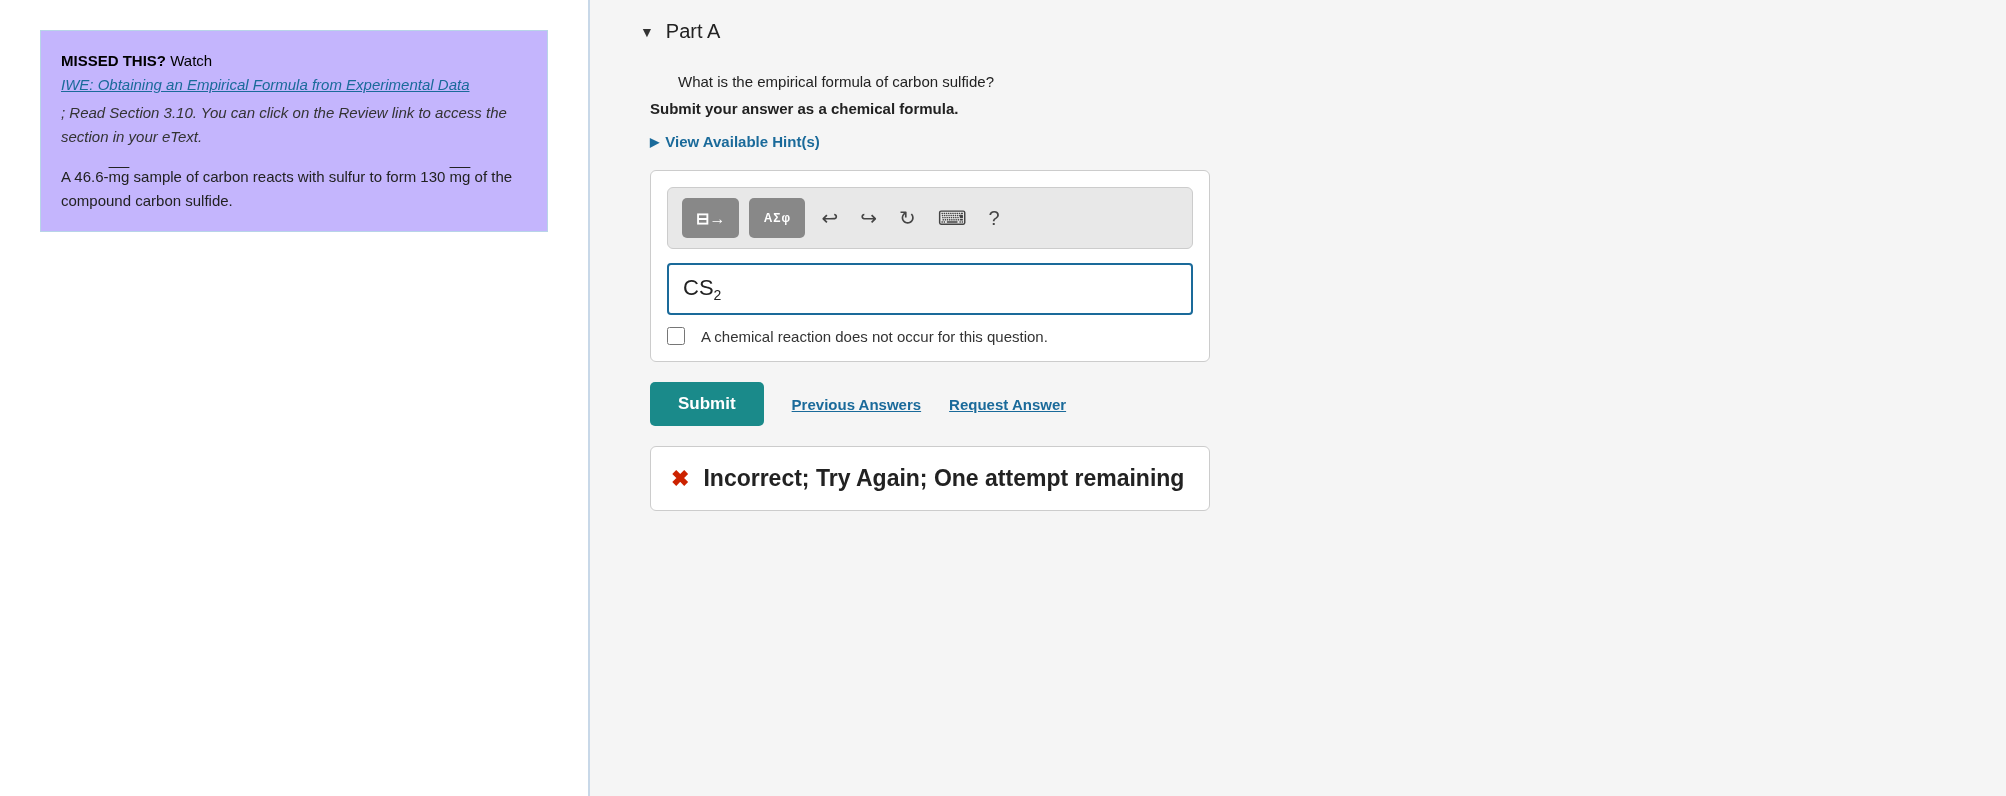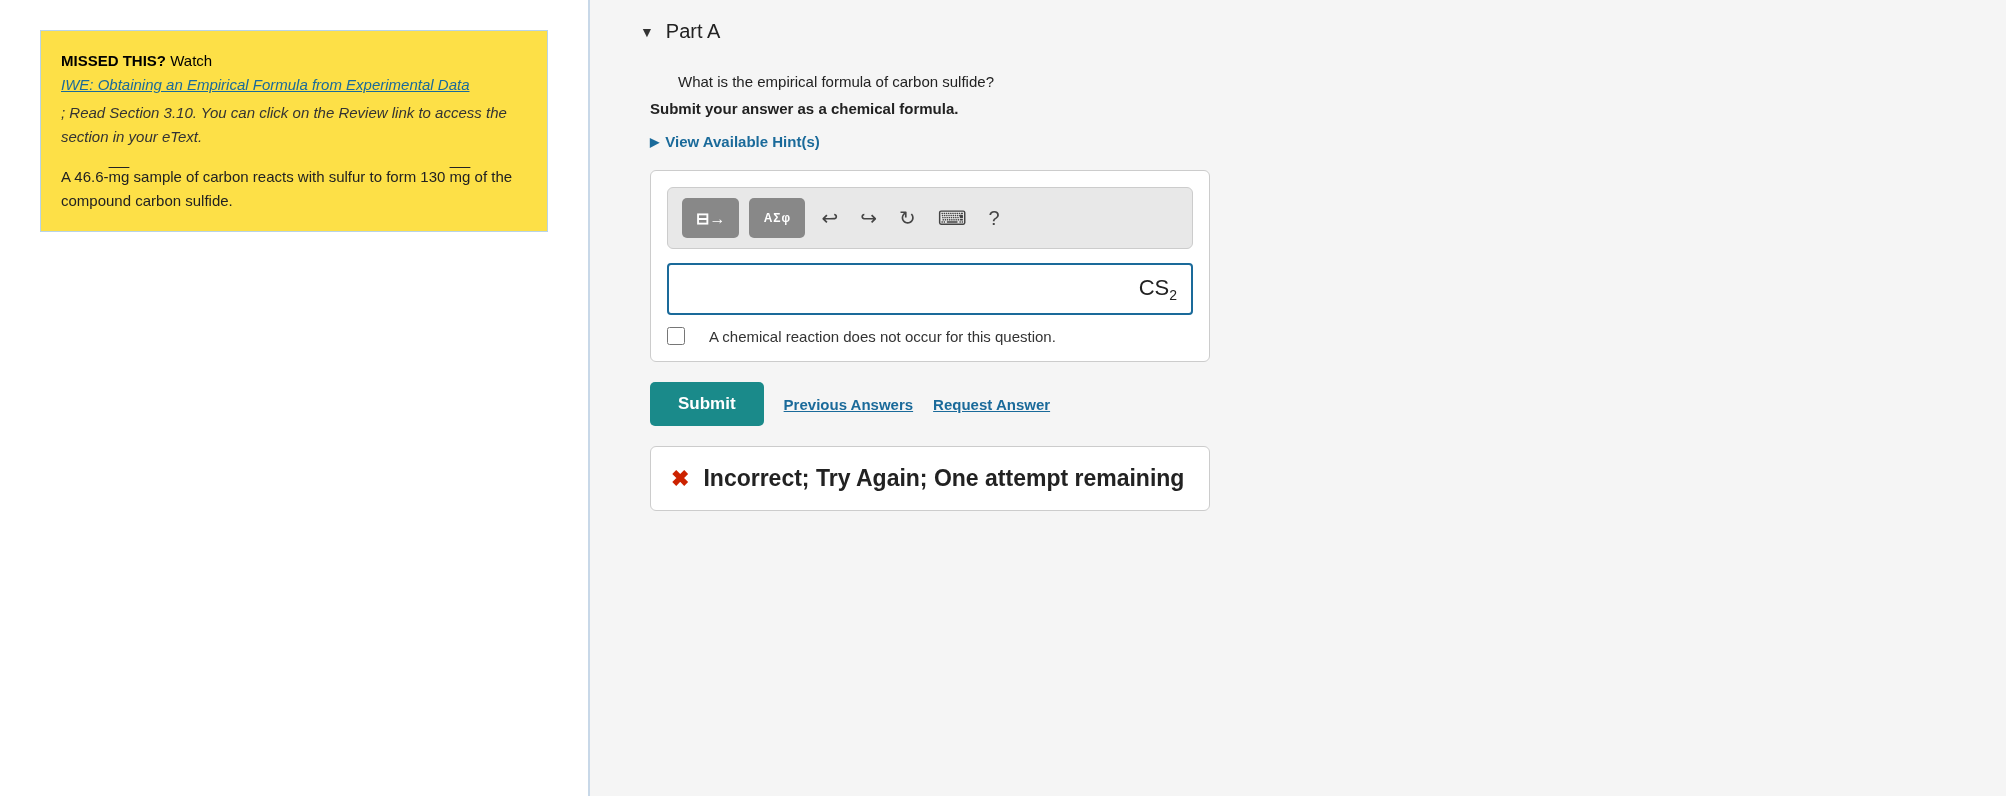--- a/index.html
+++ b/index.html
@@ -13,21 +13,21 @@
 
     .left-panel {
       width: 590px;
       min-width: 590px;
       background: #fff;
       padding: 30px 40px;
       border-right: 2px solid #c8d8e8;
     }
 
     .missed-box {
-      background: #fde047;
+      background: #c4b5fd;
       border: 1px solid #b8d4e8;
       padding: 18px 20px;
       margin-bottom: 24px;
       line-height: 1.6;
     }
 
     .missed-box .missed-title {
       font-weight: bold;
       font-size: 15px;
     }
@@ -169,41 +169,39 @@
 
     .input-field {
       width: 100%;
       border: 2px solid #1a6a9a;
       border-radius: 4px;
       padding: 10px 14px;
       font-size: 22px;
       color: #222;
       outline: none;
       margin-bottom: 12px;
-      text-align: right;
     }
 
     .no-reaction-row {
       display: flex;
       align-items: center;
-      gap: 24px;
+      gap: 16px;
       font-size: 15px;
       color: #333;
     }
 
     .no-reaction-row input[type="checkbox"] {
       width: 18px;
       height: 18px;
       cursor: pointer;
     }
 
     .action-row {
       display: flex;
       align-items: center;
-      gap: 20px;
       margin-bottom: 20px;
     }
 
     .submit-btn {
       background: #1a8a8a;
       color: #fff;
       border: none;
       border-radius: 5px;
       padding: 12px 28px;
       font-size: 17px;
@@ -212,20 +210,21 @@
     }
 
     .action-link {
       color: #1a6a9a;
       font-weight: bold;
       font-size: 15px;
       text-decoration: underline;
       cursor: pointer;
       border: none;
       background: none;
+      margin-left: 28px;
     }
 
     .feedback-box {
       background: #fff;
       border: 1px solid #ccc;
       border-radius: 6px;
       padding: 18px 20px;
       width: 560px;
       display: flex;
       align-items: center;

